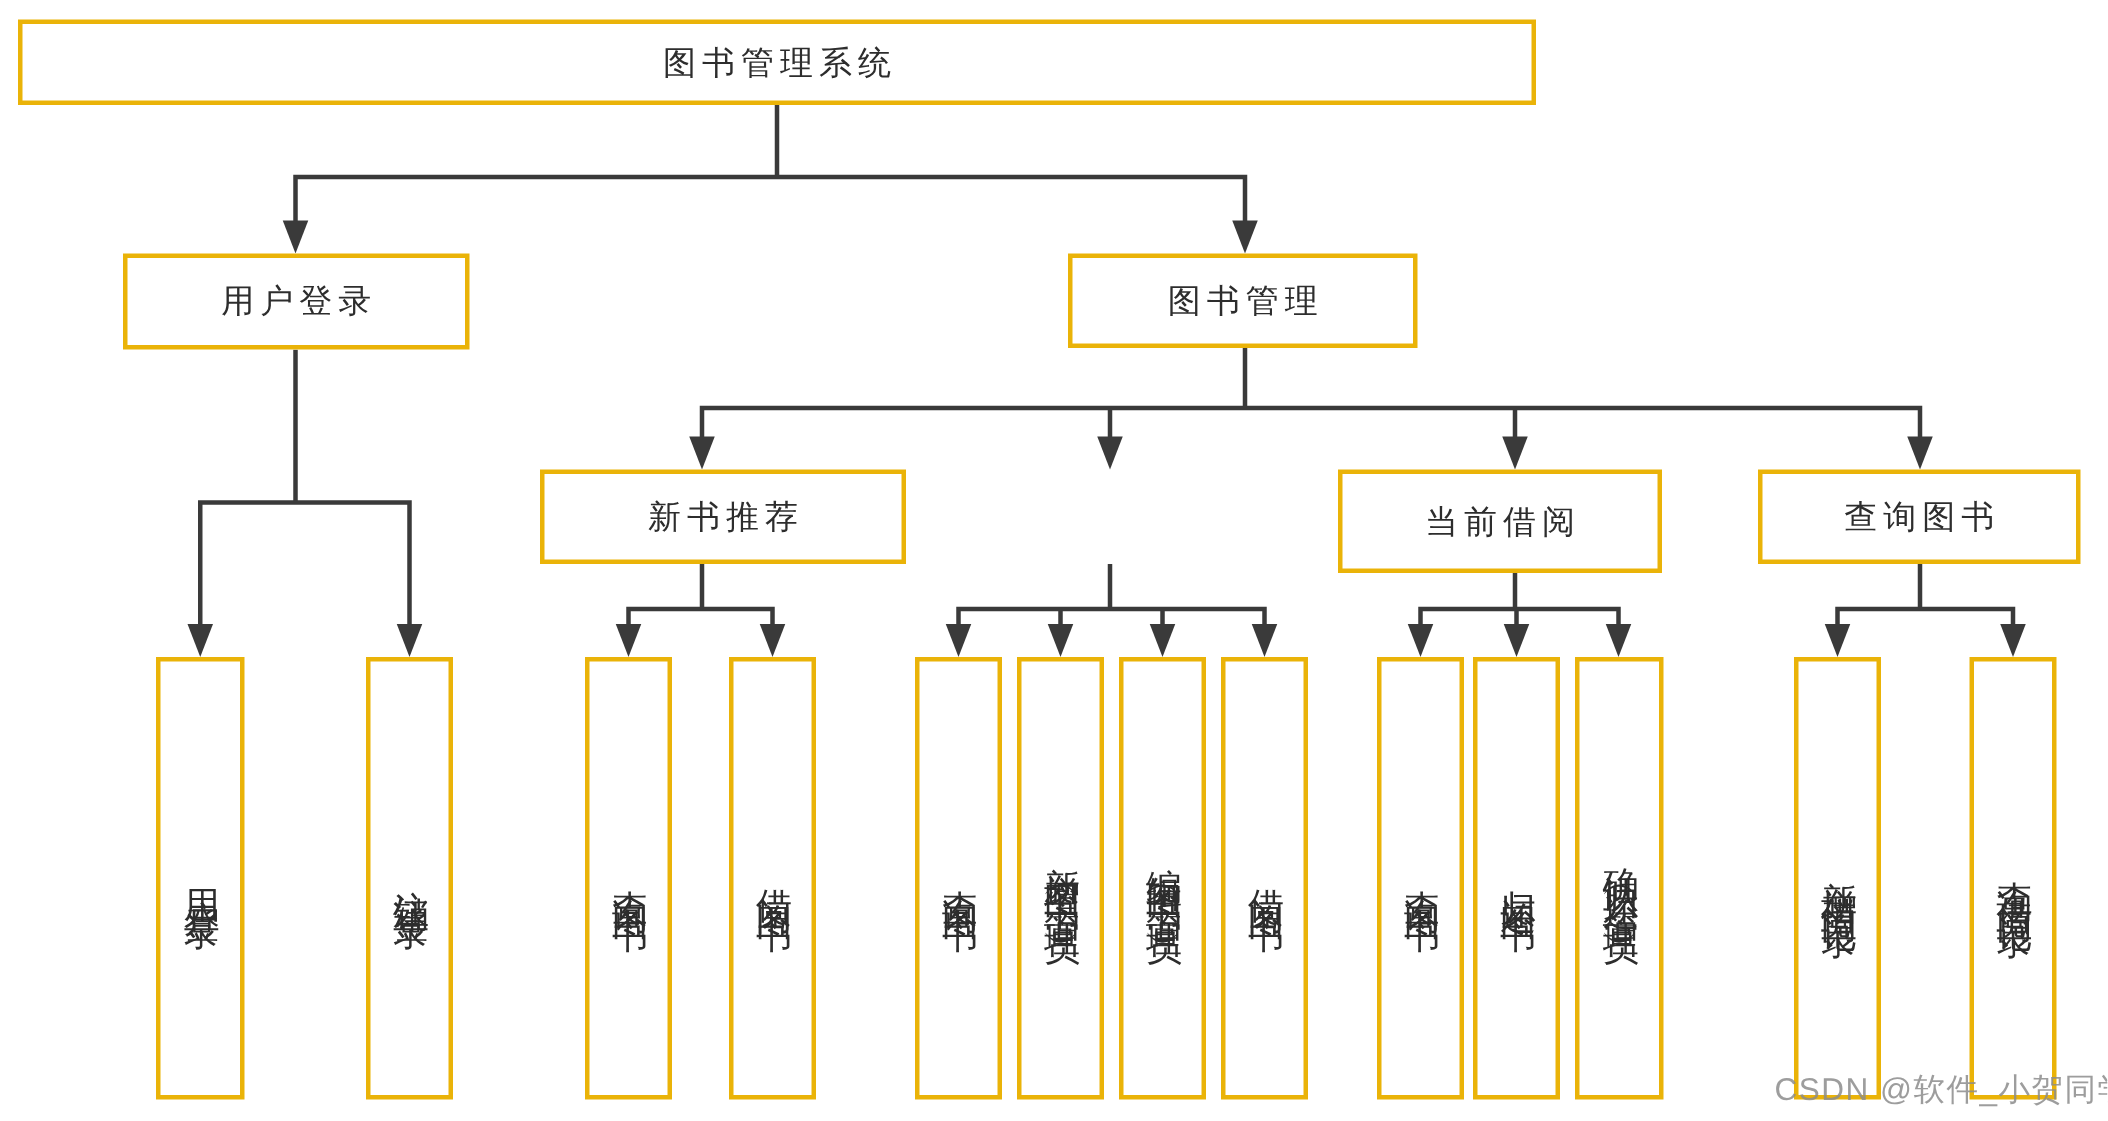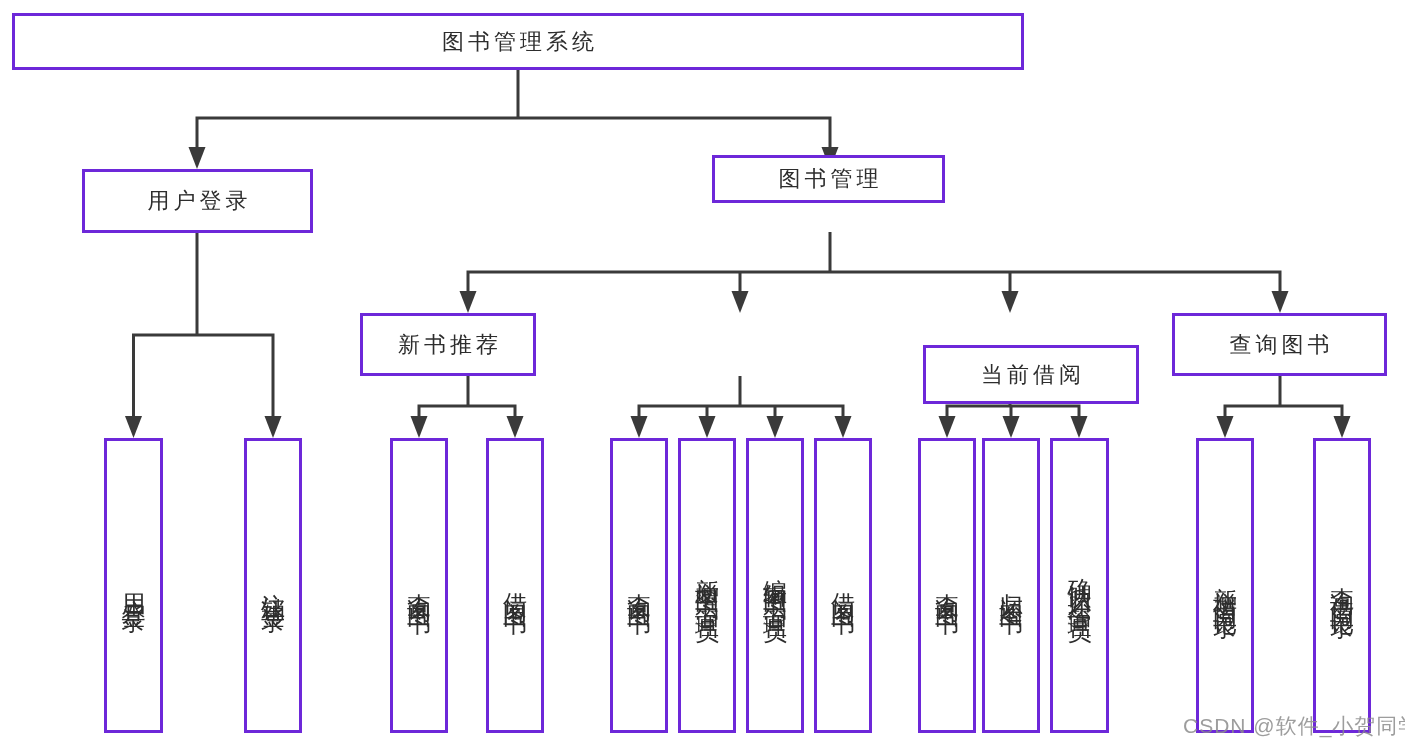--- a/index.html
+++ b/index.html
@@ -16,21 +16,21 @@
     overflow: hidden;
   }
   .connectors {
     position: absolute;
     left: 0;
     top: 0;
   }
   .node {
     position: absolute;
     box-sizing: border-box;
-    border: 3px solid #6d28d9;
+    border: 3px solid #eab308;
     background: #ffffff;
     display: flex;
     align-items: center;
     justify-content: center;
     color: #2d2d2d;
   }
   .hbox {
     font-size: 22px;
     letter-spacing: 4px;
     text-indent: 4px;
@@ -99,24 +99,24 @@
       <polygon points="1002.5,416 1019.5,416 1011,438"></polygon>
       <polygon points="1070.5,416 1087.5,416 1079,438"></polygon>
       <polygon points="1216.5,416 1233.5,416 1225,438"></polygon>
       <polygon points="1333.5,416 1350.5,416 1342,438"></polygon>
     </g>
   </svg>
 
   <div class="node hbox" style="left:12px; top:13px; width:1012px; height:57px;">图书管理系统</div>
 
   <div class="node hbox" style="left:82px; top:169px; width:231px; height:64px;">用户登录</div>
-  <div class="node hbox" style="left:712px; top:155px; width:233px; height:48px;">图书管理</div>
+  <div class="node hbox" style="left:712px; top:169px; width:233px; height:63px;">图书管理</div>
 
-  <div class="node hbox" style="left:360px; top:313px; width:176px; height:63px;">新书推荐</div>
-  <div class="node hbox" style="left:923px; top:313px; width:216px; height:59px;margin-top:32px;">当前借阅</div>
+  <div class="node hbox" style="left:360px; top:313px; width:244px; height:63px;">新书推荐</div>
+  <div class="node hbox" style="left:892px; top:313px; width:216px; height:69px;">当前借阅</div>
   <div class="node hbox" style="left:1172px; top:313px; width:215px; height:63px;">查询图书</div>
 
   <div class="node vbox" style="left:104px; top:438px; width:59px; height:295px;">用户登录</div>
   <div class="node vbox" style="left:244px; top:438px; width:58px; height:295px;">注销登录</div>
 
   <div class="node vbox" style="left:390px; top:438px; width:58px; height:295px;">查询图书</div>
   <div class="node vbox" style="left:486px; top:438px; width:58px; height:295px;">借阅图书</div>
 
   <div class="node vbox" style="left:610px; top:438px; width:58px; height:295px;">查询图书</div>
   <div class="node vbox" style="left:678px; top:438px; width:58px; height:295px;">新增图书（管理员）</div>

